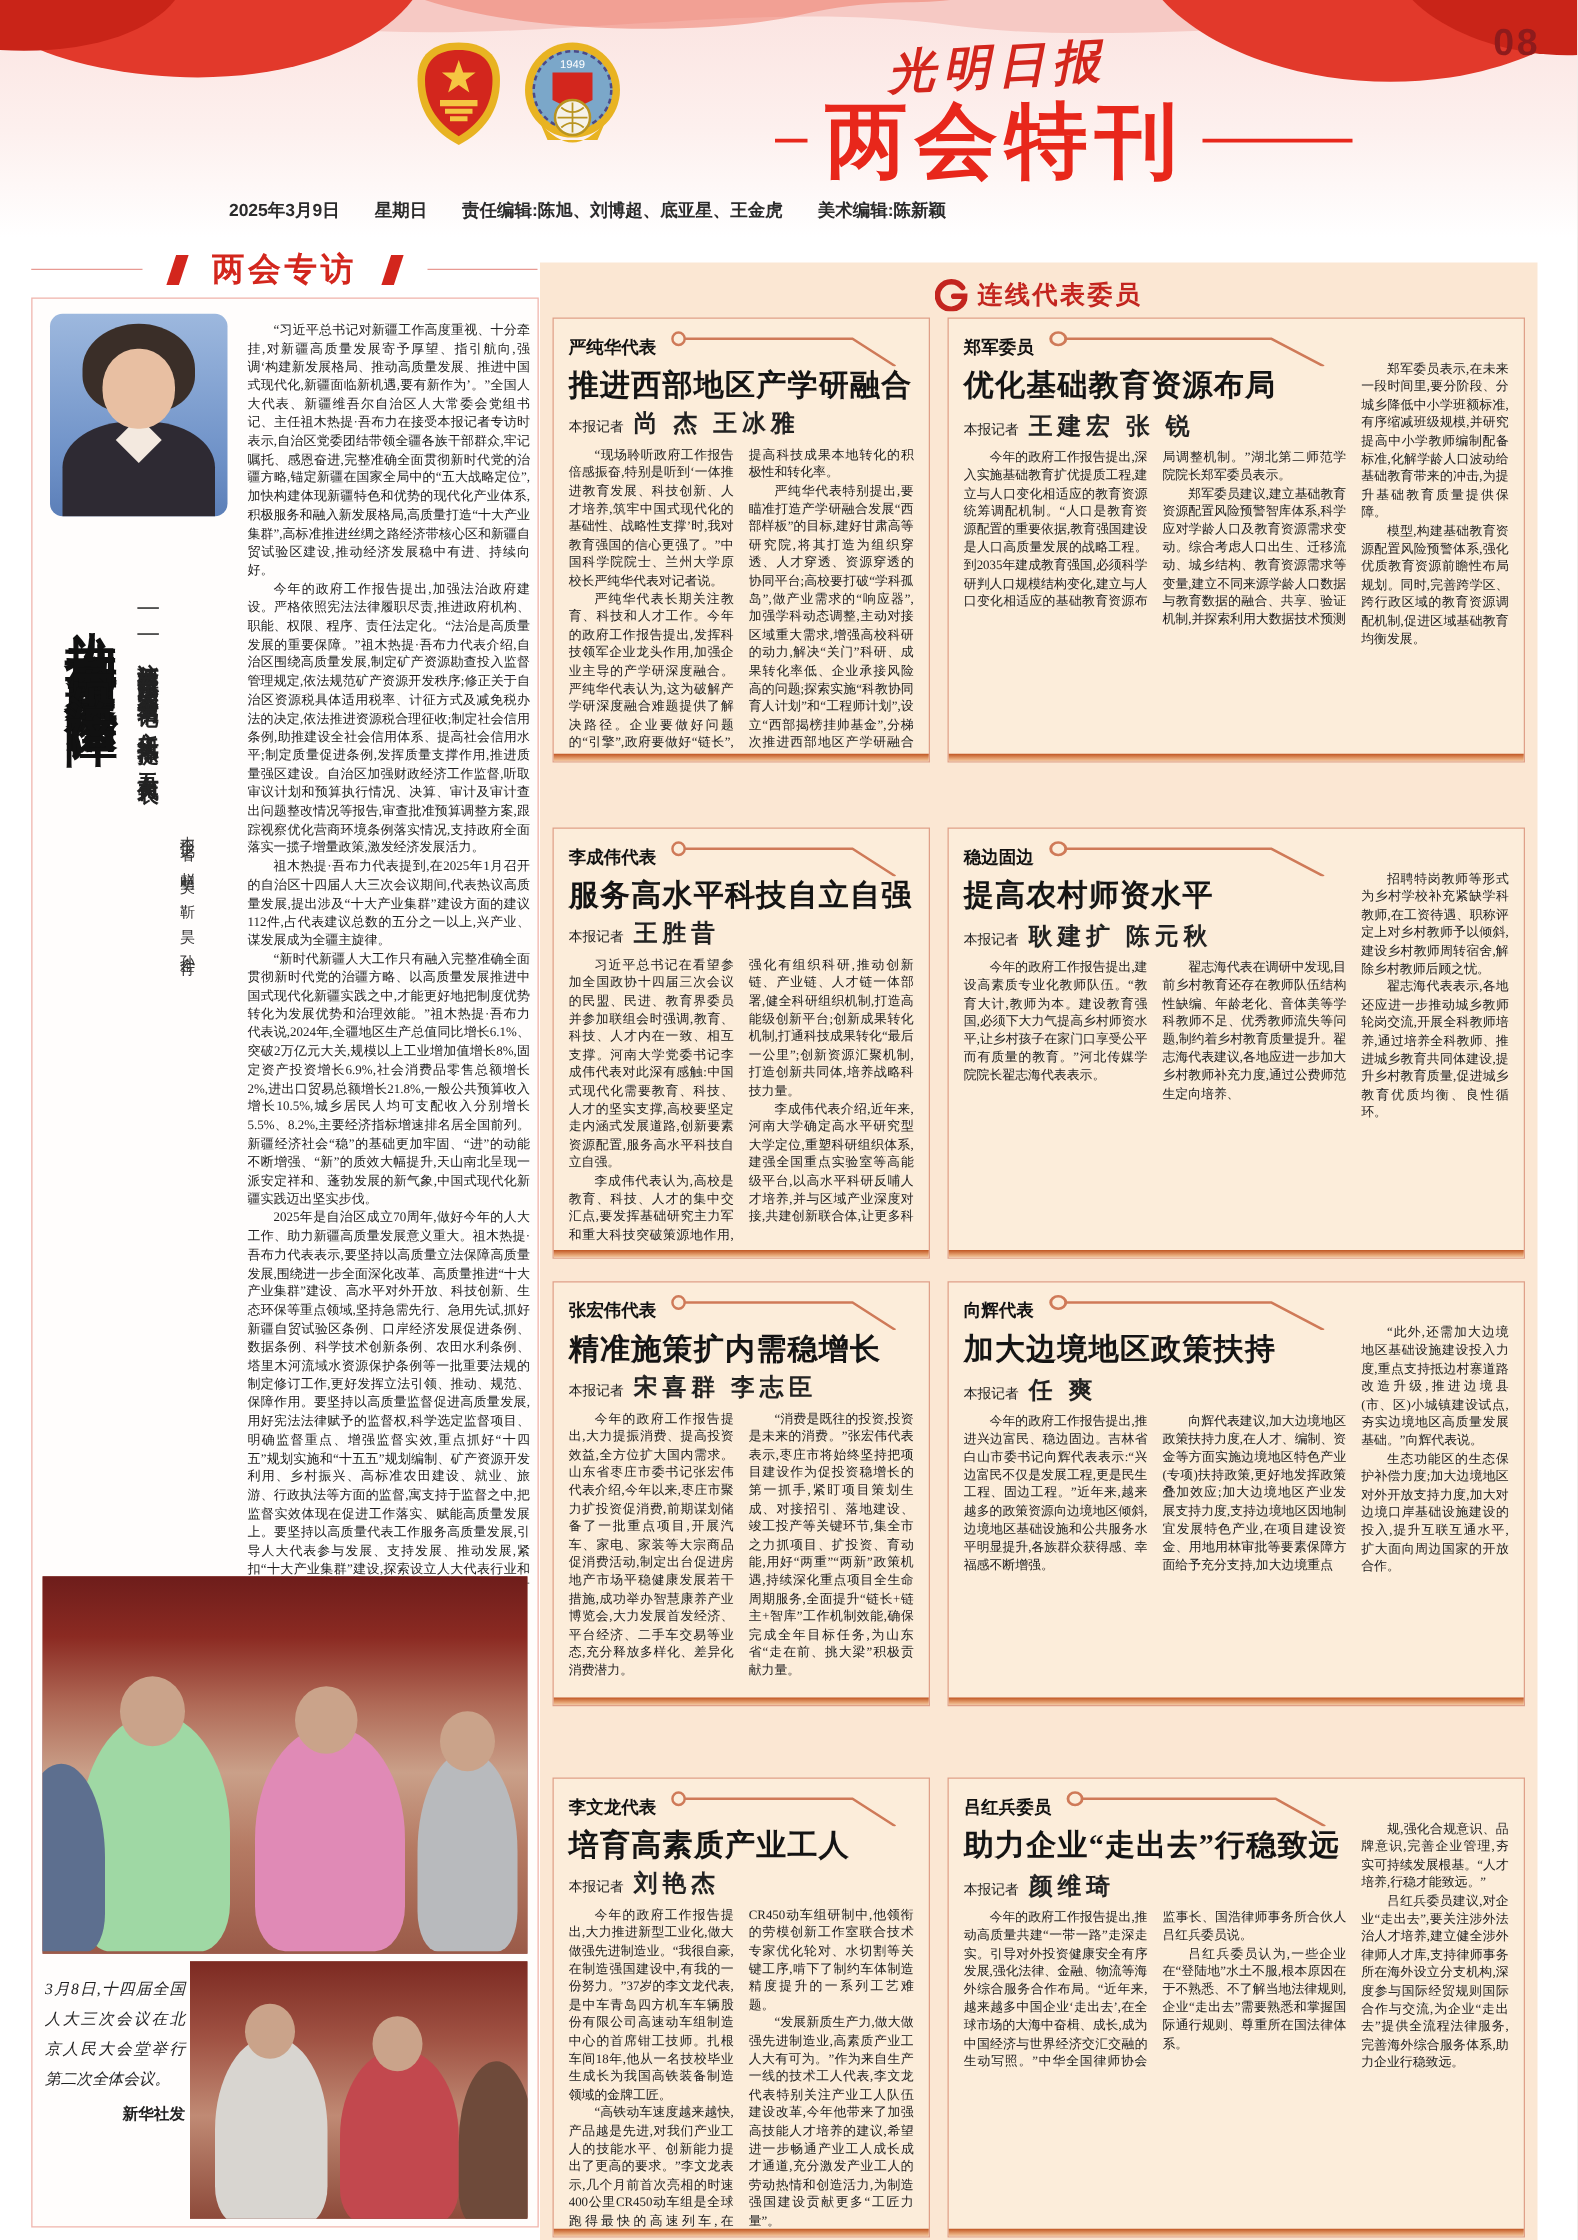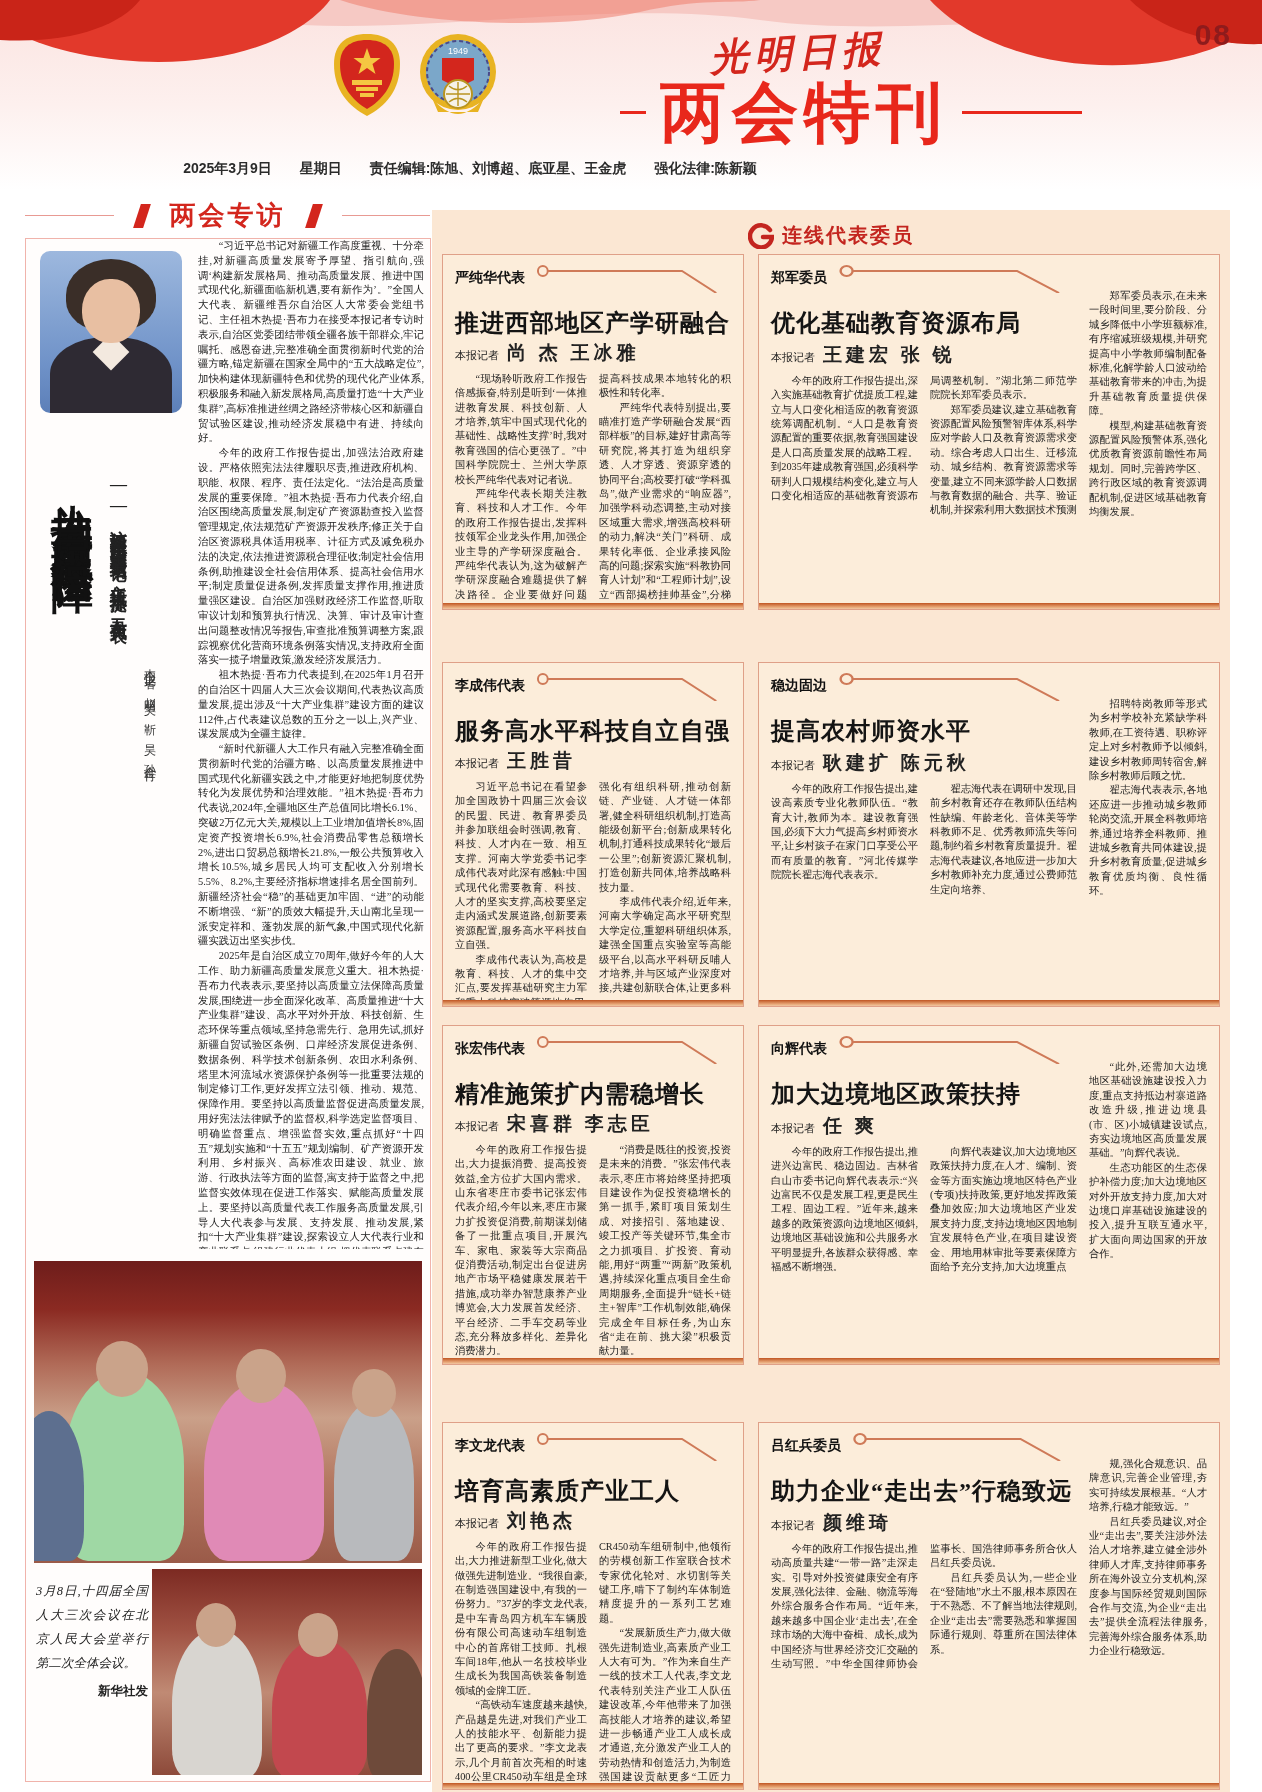--- a/index.html
+++ b/index.html
@@ -28,21 +28,21 @@
   .sec-label .slash{width:10px;height:24px;background:#d3261d;transform:skewX(-18deg);}
   .sec-label .txt{font-size:26px;font-weight:900;color:#d3261d;letter-spacing:3px;}
   #interview-box{position:absolute;left:25px;top:238px;width:404px;height:1542px;
                  border:1px solid #f0b3ab;background:#fffdfc;}
   .portrait{position:absolute;left:14px;top:12px;width:142px;height:162px;border-radius:10px;overflow:hidden;
             background:linear-gradient(180deg,#9db8de 0%,#6f92c8 70%,#5c7fb8 100%);}
   .portrait .hair{position:absolute;left:26px;top:8px;width:90px;height:72px;border-radius:50% 50% 42% 42%;background:#3a2e28;}
   .portrait .face{position:absolute;left:42px;top:28px;width:58px;height:64px;border-radius:48%;background:#e8bfa2;}
   .portrait .suit{position:absolute;left:10px;top:86px;width:122px;height:80px;border-radius:46% 46% 0 0;background:#2e2a33;}
   .portrait .collar{position:absolute;left:58px;top:88px;width:26px;height:26px;background:#f3e9df;transform:rotate(45deg);}
-  .iv-body{position:absolute;left:172px;top:0;width:226px;height:1010px;overflow:hidden;
+  .iv-body{position:absolute;left:172px;top:19px;width:226px;height:1010px;overflow:hidden;
            font-size:10.4px;line-height:14.8px;text-align:justify;color:#222;}
   .iv-body p{margin:0;text-indent:2em;}
   .v-head{position:absolute;left:8px;top:232px;height:660px;width:66px;
           writing-mode:vertical-rl;text-orientation:upright;font-size:42px;font-weight:900;
           letter-spacing:5px;color:#111;}
   .v-sub{position:absolute;left:78px;top:236px;height:980px;width:26px;
          writing-mode:vertical-rl;text-orientation:upright;font-size:17px;font-weight:bold;color:#222;letter-spacing:2px;}
   .v-byline{position:absolute;left:110px;top:420px;height:440px;width:22px;
             writing-mode:vertical-rl;text-orientation:upright;font-size:12px;color:#333;letter-spacing:3px;}
   .photo{position:absolute;overflow:hidden;background:#8d3a30;}
@@ -65,21 +65,21 @@
   .row4{top:1212px;height:368px;}
   .card{position:relative;border:1px solid #dfa088;background:#fcedda;padding:8px 12px 10px 12px;
         box-sizing:border-box;overflow:hidden;}
   .card::after{content:"";position:absolute;left:-1px;right:-1px;bottom:-1px;height:7px;
                background:linear-gradient(180deg,#c05522 0%,#e8a878 60%,#f6d8bc 100%);}
   .card.narrow{width:302px;flex:0 0 302px;}
   .card.wide{flex:1;}
   .speaker{font-size:14px;font-weight:bold;color:#111;
            font-family:"Liberation Sans","DejaVu Sans",sans-serif;display:flex;align-items:center;}
   .speaker svg{margin-left:10px;flex:1;height:30px;}
-  .headline{font-size:24px;font-weight:900;color:#141414;letter-spacing:1px;margin:16px 0 2px 0;line-height:1.2;}
+  .headline{font-size:24px;font-weight:900;color:#141414;letter-spacing:1px;margin:2px 0 2px 0;line-height:1.2;}
   .byline{font-size:11px;color:#222;margin:2px 0 6px 0;}
   .byline b{font-size:19px;letter-spacing:4px;margin-left:8px;}
   .art{font-size:10.3px;line-height:14.4px;text-align:justify;color:#222;}
   .art p{margin:0;text-indent:2em;}
   .cols2{column-count:2;column-gap:12px;height:100%;}
   .wide-flex{display:flex;gap:12px;height:100%;}
   .wide-main{width:306px;flex:0 0 306px;display:flex;flex-direction:column;}
   .wide-main .cols2{flex:1;}
   .wide-side{flex:1;padding-top:26px;}
   .g-icon{width:26px;height:26px;}
@@ -122,21 +122,21 @@
       <div class="paper-name">光明日报</div>
       <div class="edition-title">
           <span>两会特刊</span>
         </div>
     </div>
     <div class="page-num">08</div>
     <div class="dateline">
       <span>2025年3月9日</span>
       <span>星期日</span>
       <span>责任编辑:陈旭、刘博超、底亚星、王金虎</span>
-      <span>强化法律:陈新颖</span>
+      <span>美术编辑:陈新颖</span>
     </div>
   </div>
 
   <div class="sec-label">
     <span class="slash"></span>
     <span class="txt">两会专访</span>
     <span class="slash"></span>
   </div>
 
   <div id="interview-box">

